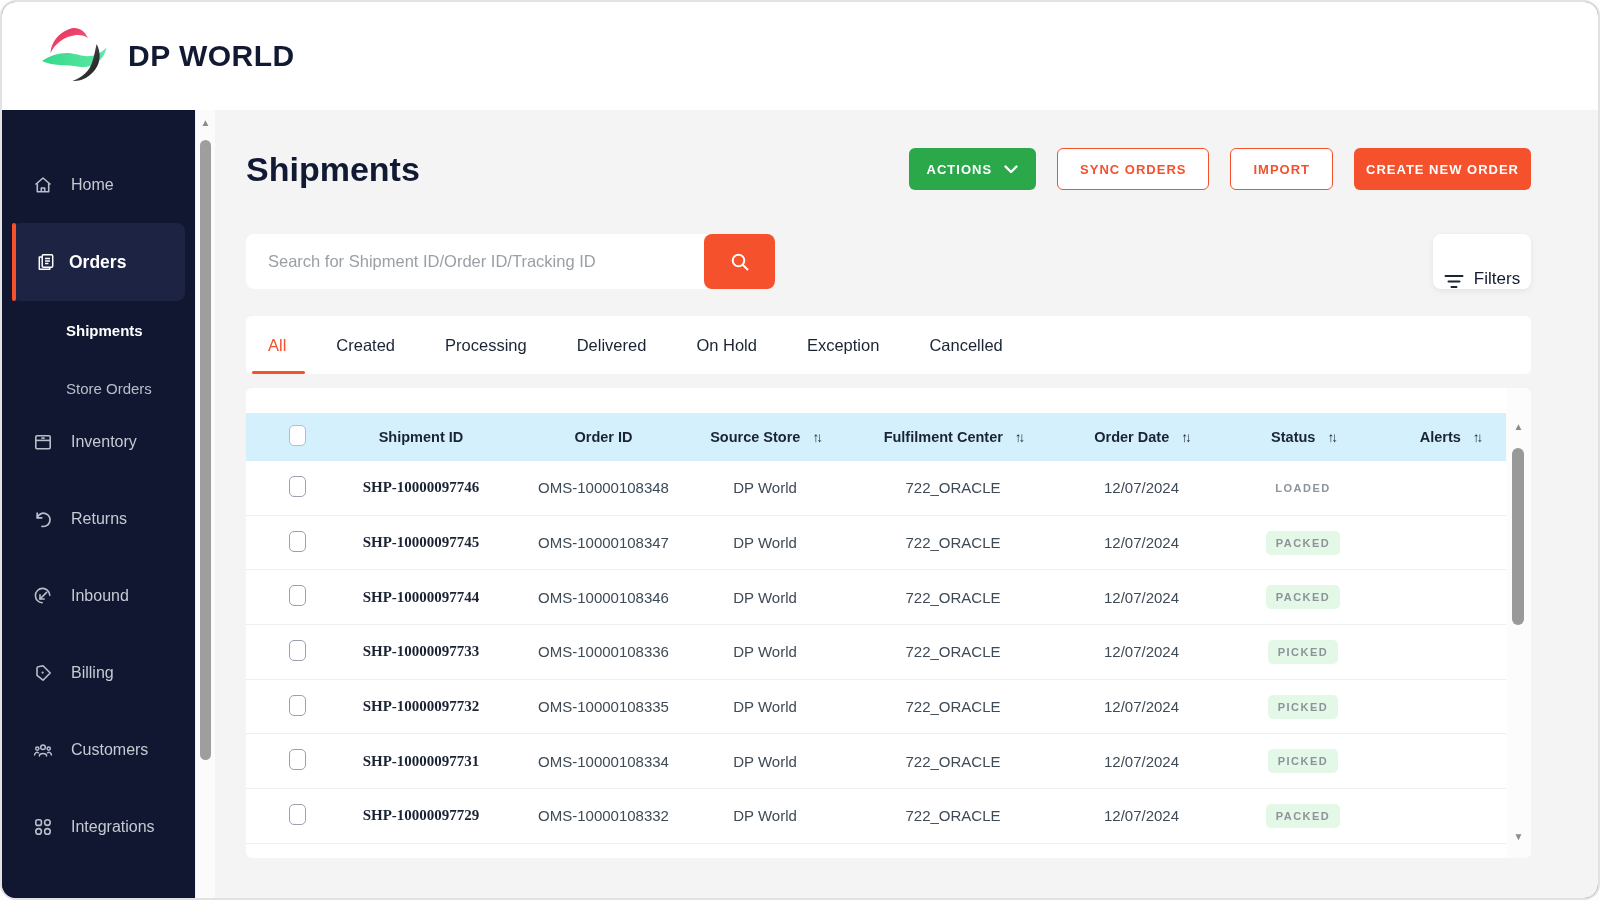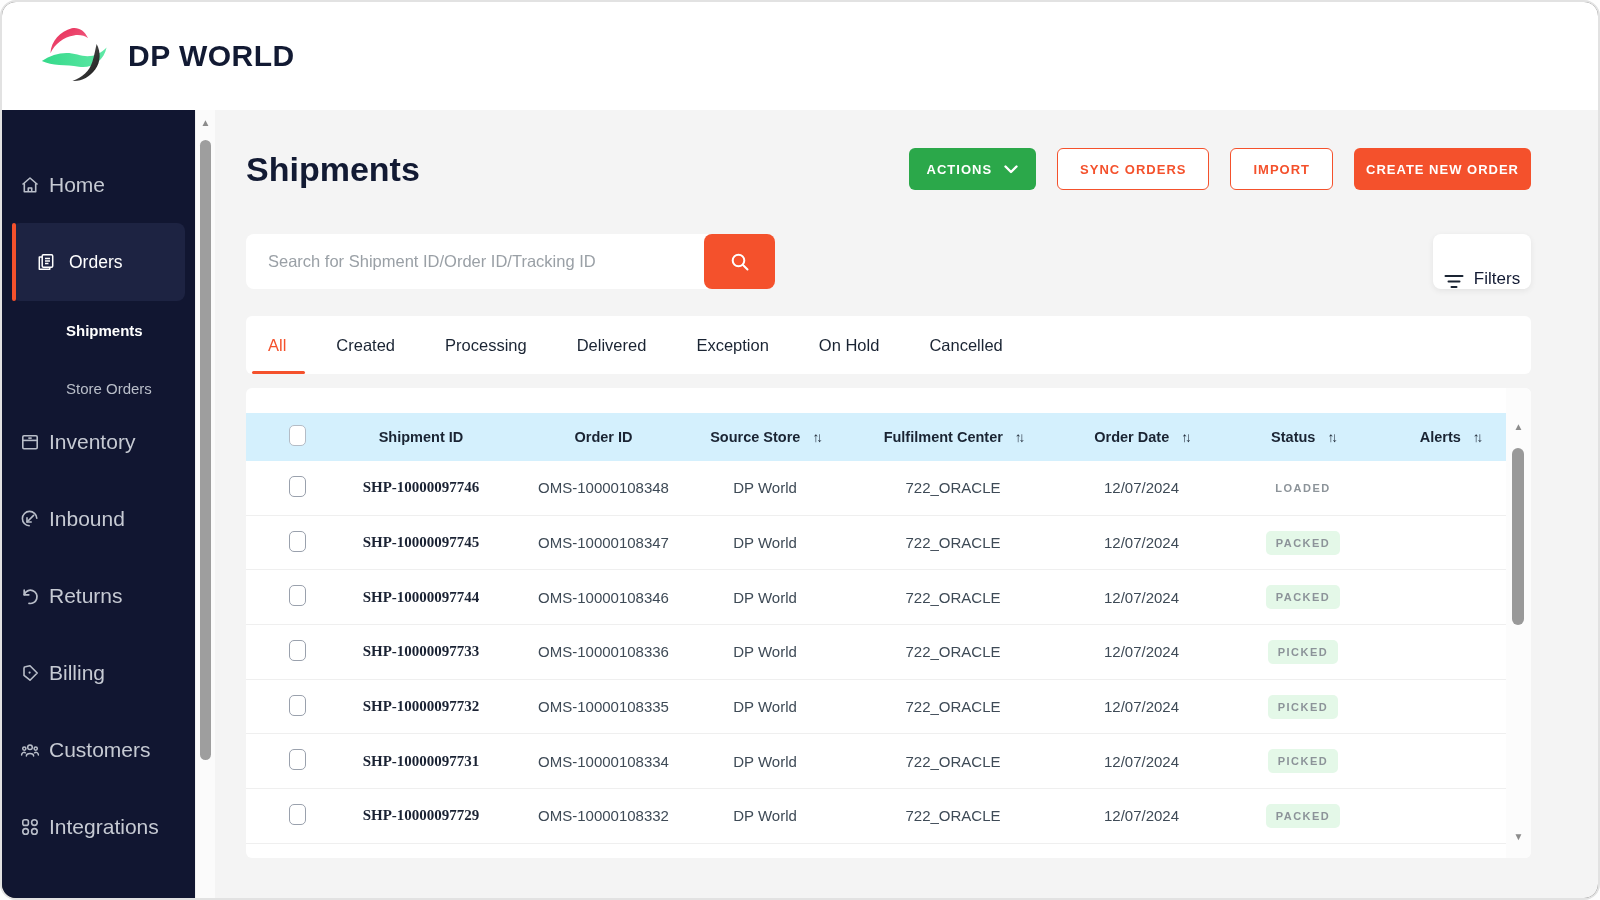--- a/index.html
+++ b/index.html
@@ -13,28 +13,28 @@
   .topbar { height:108px; background:#fff; display:flex; align-items:center; padding-left:38px; }
   .logo-wrap { display:flex; align-items:center; gap:16px; }
   .brand-text { font-size:30px; font-weight:bold; letter-spacing:.5px; color:#121A33; }
   .topnotch { position:absolute; left:1259px; top:108px; width:318px; height:6px; background:#fff; }
 
   
   .shell { display:flex; height:792px; }
 
   
   .sidebar { width:193px; background:#111631; color:#c6cad3; flex-shrink:0; overflow:hidden; }
-  .nav-item { display:flex; align-items:center; gap:9px; padding-left:18px; height:34px;
-              font-size:21px; cursor:pointer; }
+  .nav-item { display:flex; align-items:center; gap:18px; padding-left:31px; height:34px;
+              font-size:16px; cursor:pointer; }
   .nav-item svg, .active-card svg { flex-shrink:0; }
   .mt-home { margin-top:58px; }
   .mt-main { margin-top:43px; }
   .active-card { margin:21px 10px 0 10px; height:78px; background:#1d2342; border-radius:8px;
                  display:flex; align-items:center; gap:13px; padding-left:24px; color:#fff;
-                 font-weight:normal; font-size:17.5px; position:relative; cursor:pointer; }
+                 font-weight:bold; font-size:17.5px; position:relative; cursor:pointer; }
   .active-card::before { content:""; position:absolute; left:0; top:0; bottom:0; width:4px;
                  background:#F4512C; border-radius:4px; }
   .sub-item { padding-left:64px; font-size:15px; height:28px; display:flex; align-items:center; cursor:pointer; }
   .sub-sel { margin-top:15px; color:#fff; font-weight:bold; }
   .sub-plain { margin-top:30px; color:#b9bec9; }
   .sub-plain + .nav-item { margin-top:23px; }
 
   
   .side-scroll { width:20px; background:#fbfbfb; position:relative; flex-shrink:0; border-left:1px solid #f0f0f0; }
   .tri { position:absolute; left:50%; transform:translateX(-50%); color:#8c8c8c; font-size:10px; line-height:10px; cursor:pointer; }
@@ -164,34 +164,34 @@
       <div class="nav-item" style="margin-top:23px;">
         <svg width="20" height="20" viewBox="0 0 20 20" fill="none" stroke="#b9bec9" stroke-width="1.6" stroke-linejoin="round">
           <rect x="2.8" y="3.8" width="14.4" height="13" rx="1.2"></rect>
             <path d="M2.8 8.4 H17.2"></path>
             <path d="M8.3 6.1 H11.7"></path>
         </svg>
         <span>Inventory</span>
       </div>
 
       <div class="nav-item mt-main">
+        <svg width="20" height="20" viewBox="0 0 20 20" fill="none" stroke="#b9bec9" stroke-width="1.7" stroke-linecap="round" stroke-linejoin="round">
+          <path d="M4.2 8.6 C5.6 5.2 9.2 3.4 12.6 4.6 C16 5.8 17.9 9.5 16.7 12.9 C15.6 16.1 12.3 18 9 17.4"></path>
+          <path d="M4.2 4.2 V8.8 H8.8"></path>
+        </svg>
+        <span>Returns</span>
+      </div>
+
+      <div class="nav-item mt-main">
         <svg width="20" height="20" viewBox="0 0 20 20" fill="none" stroke="#b9bec9" stroke-width="1.6" stroke-linecap="round" stroke-linejoin="round">
           <path d="M16.8 9.2 A7.2 7.2 0 1 0 9.2 16.8"></path>
           <path d="M13.6 6.4 L7 13"></path>
             <path d="M7 8.8 V13 H11.2"></path>
         </svg>
         <span>Inbound</span>
-      </div>
-
-      <div class="nav-item mt-main">
-        <svg width="20" height="20" viewBox="0 0 20 20" fill="none" stroke="#b9bec9" stroke-width="1.7" stroke-linecap="round" stroke-linejoin="round">
-          <path d="M4.2 8.6 C5.6 5.2 9.2 3.4 12.6 4.6 C16 5.8 17.9 9.5 16.7 12.9 C15.6 16.1 12.3 18 9 17.4"></path>
-          <path d="M4.2 4.2 V8.8 H8.8"></path>
-        </svg>
-        <span>Returns</span>
       </div>
 
       <div class="nav-item mt-main">
         <svg width="20" height="20" viewBox="0 0 20 20" fill="none" stroke="#b9bec9" stroke-width="1.6" stroke-linejoin="round">
           <path d="M10 2.8 L17.2 10 L10 17.2 L4 12.4 L4 5.2 A1.4 1.4 0 0 1 5.4 3.8 Z"></path>
           <circle cx="9.6" cy="9.6" r="1.1" fill="#b9bec9" stroke="none"></circle>
         </svg>
         <span>Billing</span>
       </div>
 
@@ -267,24 +267,24 @@
           <div class="tab">
             <span>Created</span>
           </div>
           <div class="tab">
             <span>Processing</span>
           </div>
           <div class="tab">
             <span>Delivered</span>
           </div>
           <div class="tab">
+            <span>On Hold</span>
+          </div>
+          <div class="tab">
             <span>Exception</span>
-          </div>
-          <div class="tab">
-            <span>On Hold</span>
           </div>
           <div class="tab">
             <span>Cancelled</span>
           </div>
         </div>
 
       <div class="table-card">
         <div class="table-area">
           <div class="grid thead">
             <div class="cell-cb"><span class="checkbox"></span></div>

